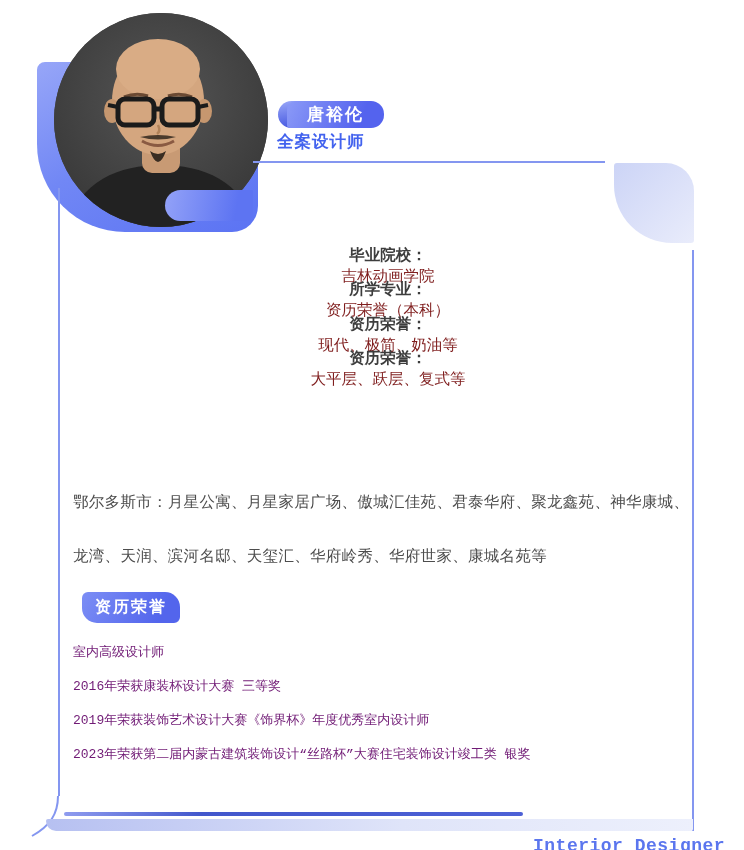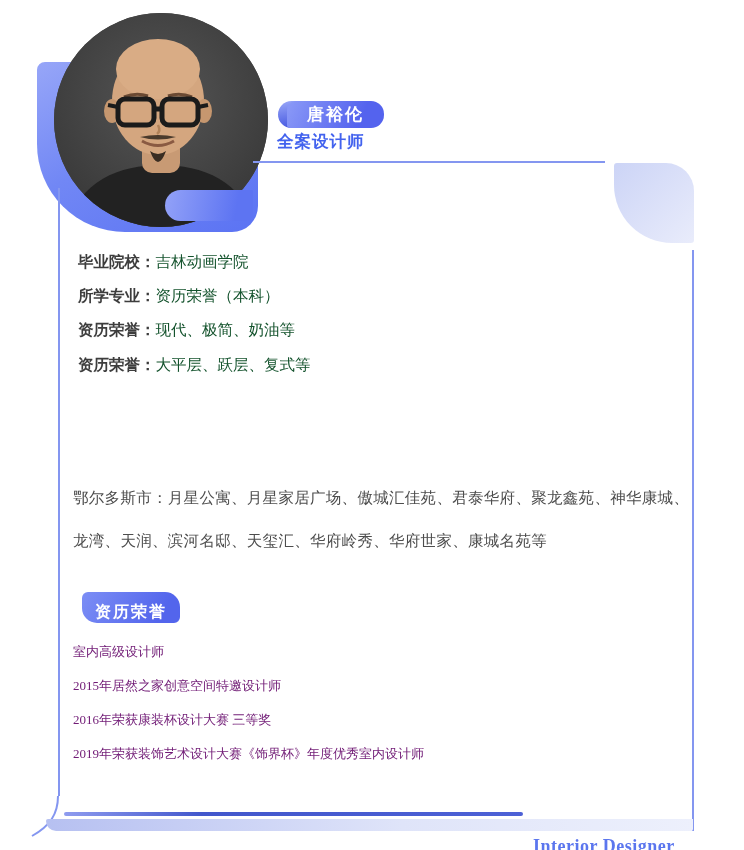--- a/index.html
+++ b/index.html
@@ -1,18 +1,18 @@
 <!DOCTYPE html>
 <html><head>
 <meta charset="utf-8">
 <style>
   html,body{margin:0;padding:0;background:#fff;}
   .canvas{
     position:relative;width:744px;height:850px;background:#ffffff;overflow:hidden;
-    font-family:Liberation Serif, serif;
+    font-family:Liberation Mono, monospace;
   }
   
   .blob{
     position:absolute;left:37px;top:62px;width:221px;height:170px;
     border-radius:8px 40px 26px 88px;
     background:linear-gradient(150deg,#97a6f8 0%,#7187f5 45%,#5b73f3 100%);
   }
   .photo{
     position:absolute;left:54px;top:13px;width:214px;height:214px;border-radius:50%;
     overflow:hidden;background:#3e3e3e;
@@ -45,33 +45,33 @@
   .corner-leaf{
     position:absolute;left:614px;top:163px;width:80px;height:80px;
     border-radius:3px 28px 3px 58px;
     background:linear-gradient(135deg,#ccd4f6 0%,#e9ecfb 100%);
   }
   .right-line{position:absolute;left:692px;top:250px;width:2px;height:581px;background:#8496f0;}
   .left-line{position:absolute;left:58px;top:188px;width:2px;height:608px;background:#8496f0;}
   .swoosh{position:absolute;left:20px;top:788px;}
   
   .info{position:absolute;left:78px;top:245px;width:620px;}
-  .info-row{height:34.4px;display:flex;align-items:center;font-size:15.5px;}
+  .info-row{height:34.4px;display:flex;align-items:center;font-size:15.5px;flex-direction:column;}
   .info-row .lbl{font-weight:bold;color:#3d3d3d;}
-  .info-row .val{color:#14532d;}
+  .info-row .val{color:#7f1d1d;}
   .projects{
     position:absolute;left:73px;top:476px;width:622px;
-    font-size:15.5px;line-height:43px;color:#4d4d4d;letter-spacing:0.3px;
+    font-size:15.5px;line-height:54px;color:#4d4d4d;letter-spacing:0.3px;
   }
   
   .honor-badge{
     position:absolute;left:82px;top:592px;width:98px;height:31px;
     border-radius:6px 15px 6px 15px;
     background:linear-gradient(120deg,#7c8ef5 0%,#5365ec 80%);
-    display:flex;align-items:flex-end;justify-content:center;
+    display:flex;align-items:center;justify-content:center;
     color:#fff;font-size:16px;font-weight:bold;letter-spacing:2px;
   }
   .honors{position:absolute;left:73px;top:635px;width:620px;}
   .honor-item{height:34px;display:flex;align-items:center;font-size:13px;color:#701a75;}
   
   .bottom-band{
     position:absolute;left:46px;top:819px;width:647px;height:12px;
     border-radius:2px 0 2px 10px;
     background:linear-gradient(90deg,#b6c0f1 0%,#dfe4f9 55%,#edf0fc 100%);
   }
@@ -161,22 +161,22 @@
     </div>
   </div>
 
   <div class="projects">鄂尔多斯市：月星公寓、月星家居广场、傲城汇佳苑、君泰华府、聚龙鑫苑、神华康城、龙湾、天润、滨河名邸、天玺汇、华府岭秀、华府世家、康城名苑等</div>
 
   <div class="honor-badge">
     <span>资历荣誉</span>
   </div>
   <div class="honors">
     <div class="honor-item">室内高级设计师</div>
-    <div class="honor-item">2015年居然之家创意空间特邀设计师</div>
     <div class="honor-item">2016年荣获康装杯设计大赛 三等奖</div>
     <div class="honor-item">2019年荣获装饰艺术设计大赛《饰界杯》年度优秀室内设计师</div>
+    <div class="honor-item">2023年荣获第二届内蒙古建筑装饰设计“丝路杯”大赛住宅装饰设计竣工类 银奖</div>
   </div>
 
   <div class="bottom-band"></div>
   <div class="bottom-bar"></div>
   <div class="footer-text">Interior Designer</div>
 
 </div>
 
 </body></html>

